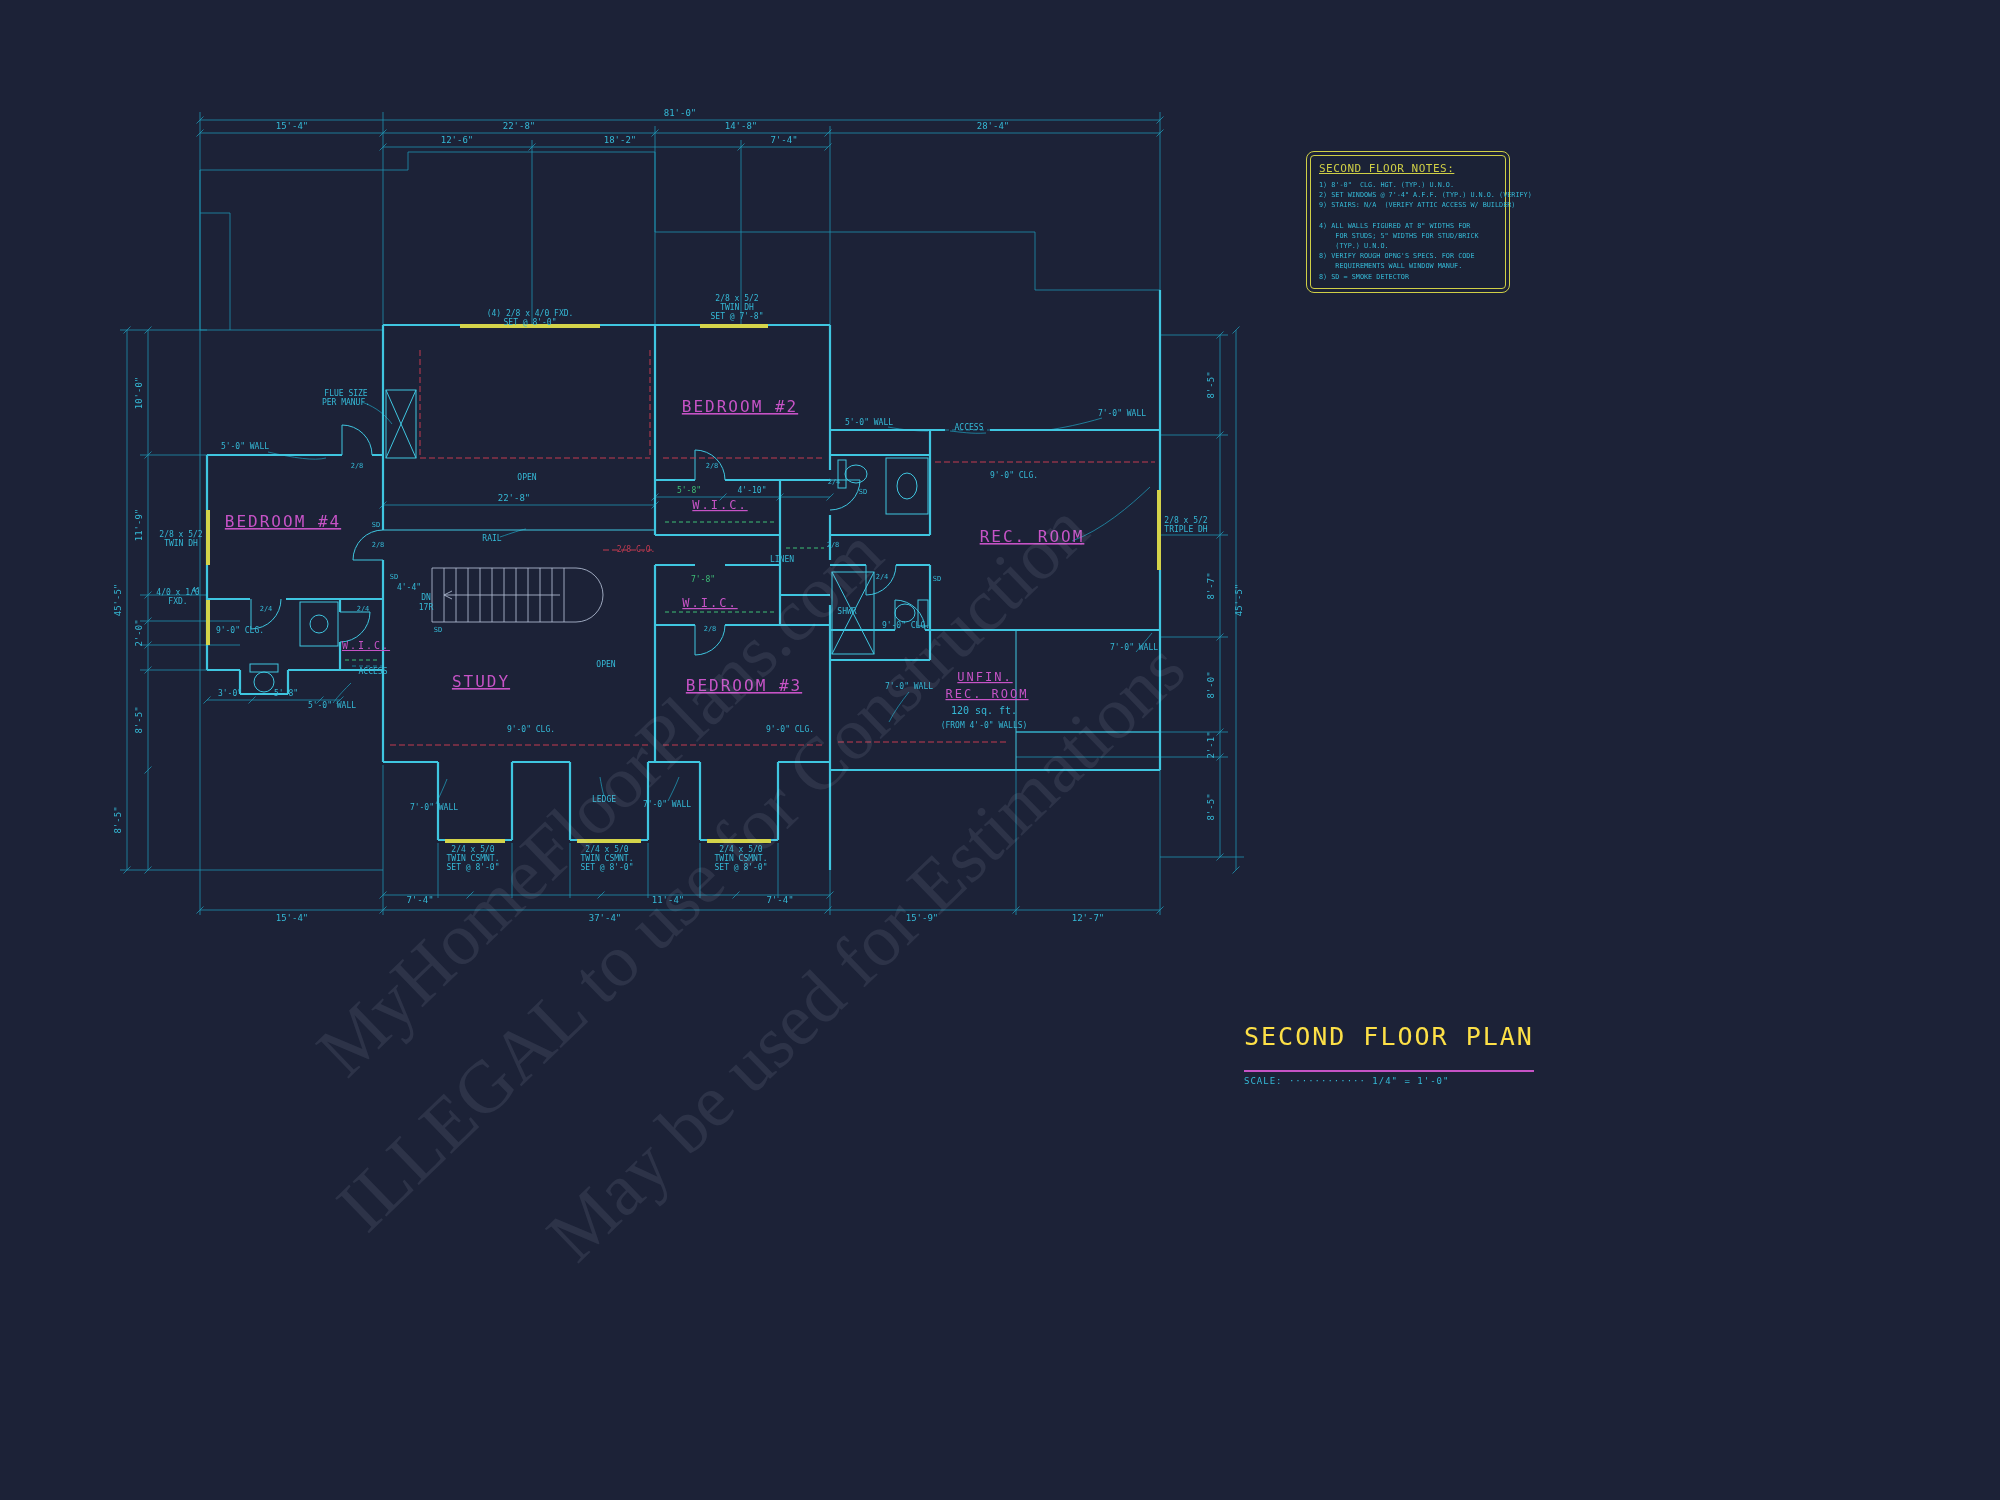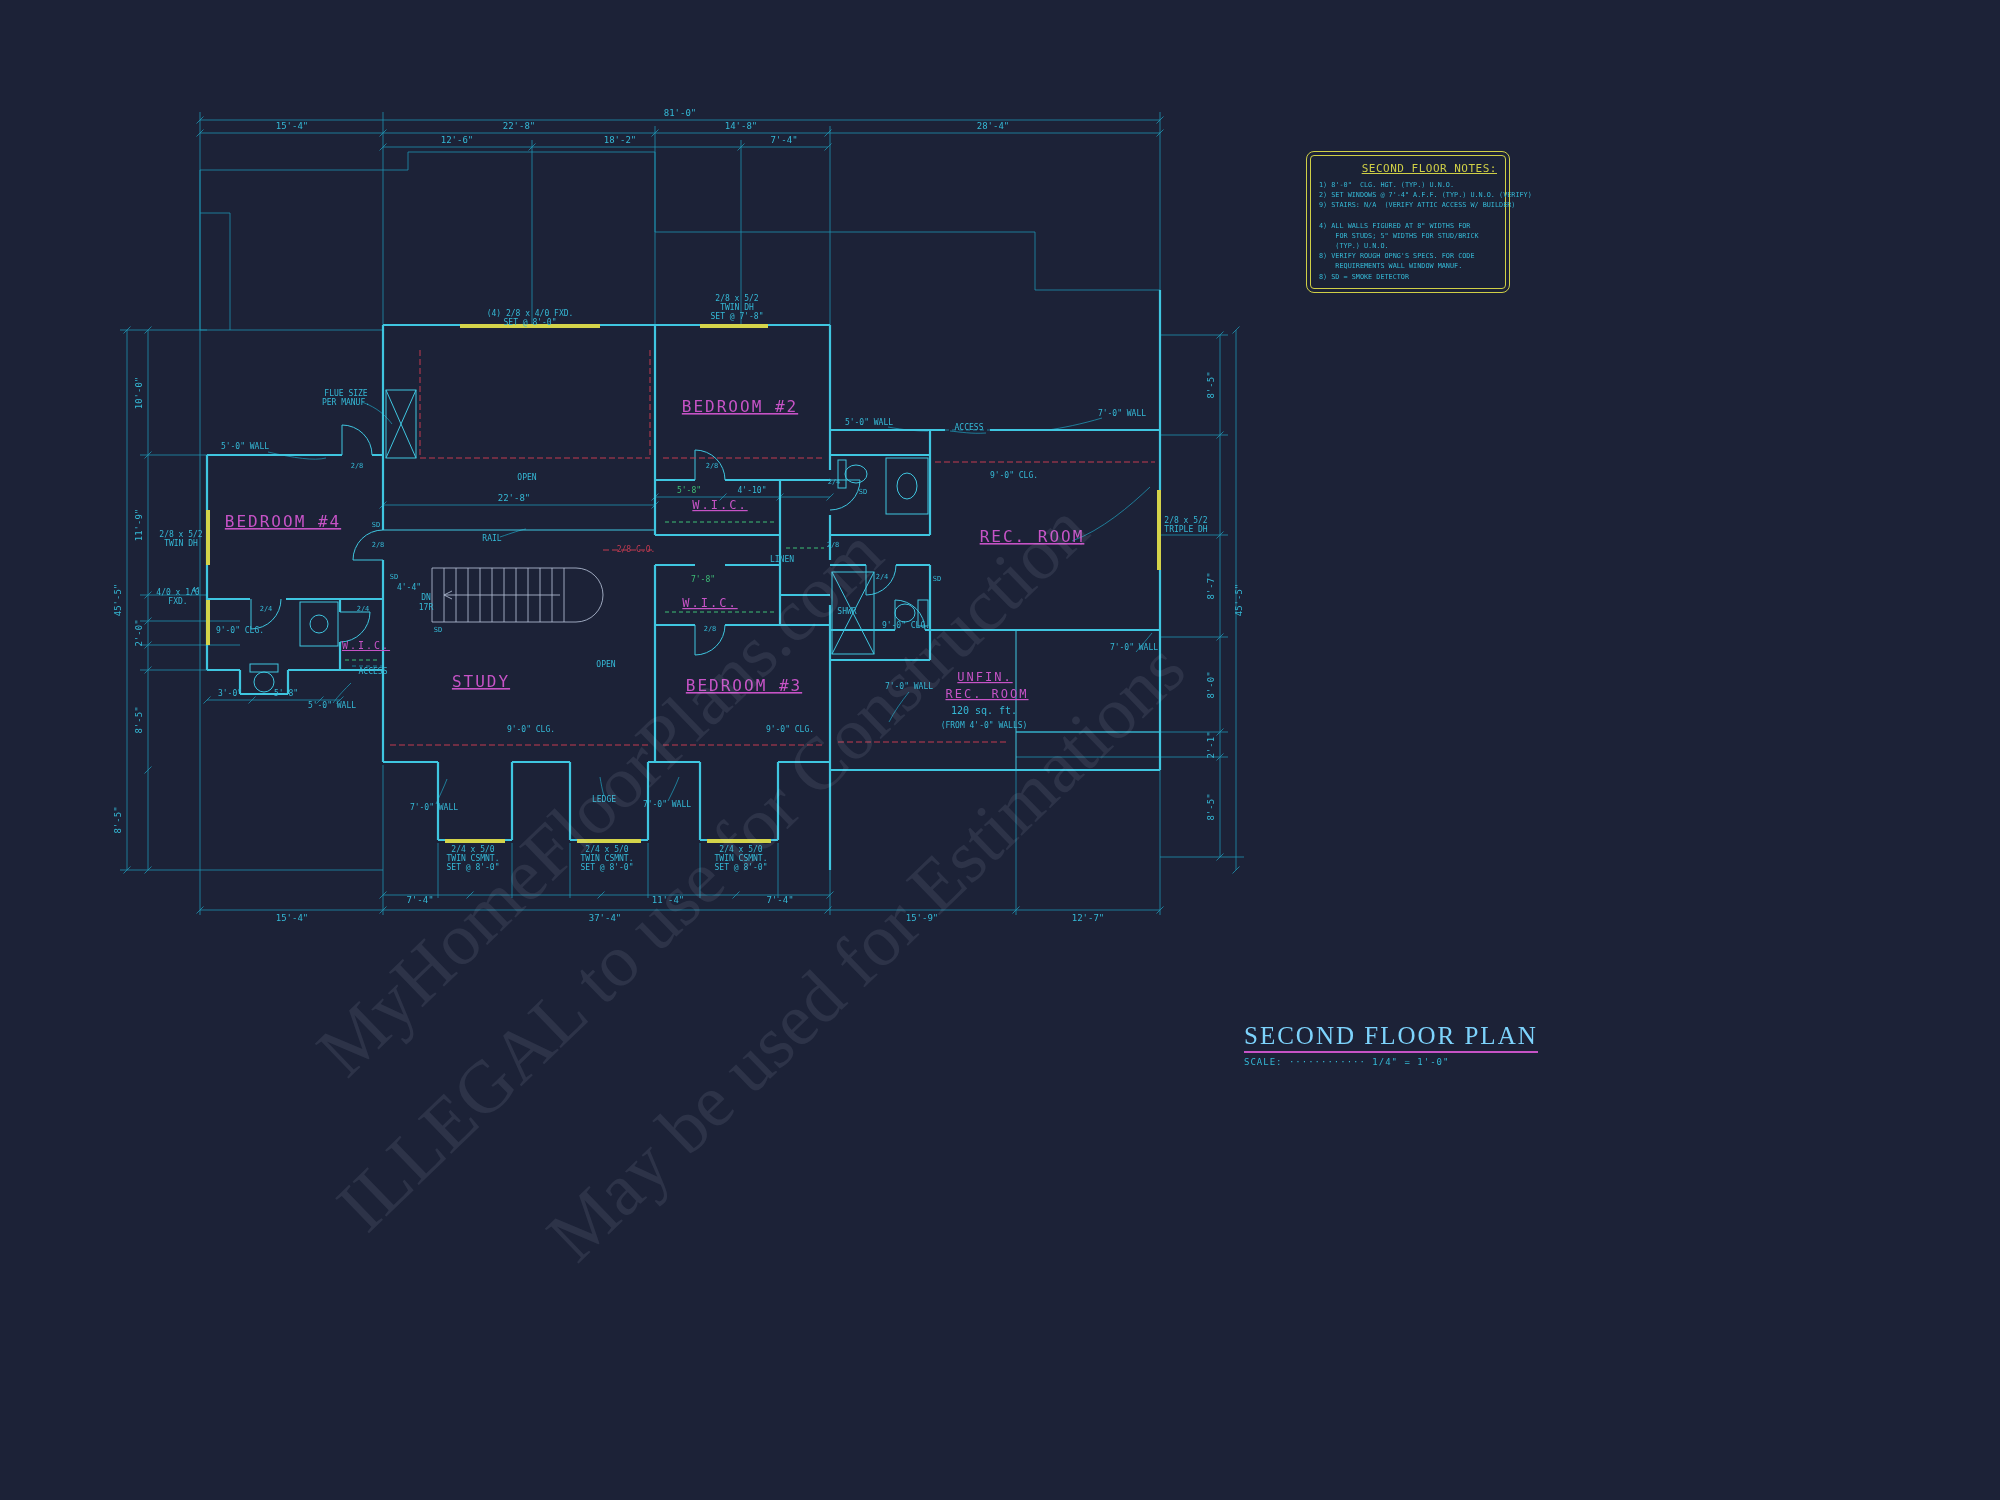--- a/index.html
+++ b/index.html
@@ -5,26 +5,26 @@
   html,body{margin:0;padding:0;background:#10152a;}
   .sheet{position:relative;width:2000px;height:1500px;background:#1c2237;overflow:hidden;
          font-family:"DejaVu Sans Mono","Liberation Mono",monospace;}
   svg{position:absolute;left:0;top:0;}
   svg text{font-family:"DejaVu Sans Mono","Liberation Mono",monospace;}
 
   .notes-box{position:absolute;left:1310px;top:155px;width:178px;
     border:1.5px solid #cfcf46;outline:1px solid #cfcf46;outline-offset:3px;border-radius:4px;
     padding:6px 8px;background:rgba(28,34,55,.55);}
   .notes-title{color:#cfcf46;font-size:11px;letter-spacing:.5px;text-decoration:underline;
-    margin-bottom:5px;white-space:nowrap;text-align:right;}
+    margin-bottom:5px;white-space:nowrap;}
   .notes-lines div{color:#35b9d6;font-size:6.8px;line-height:1.5;white-space:pre;min-height:10px;}
 
   .title-block{position:absolute;left:1244px;top:1022px;}
-  .plan-title{color:#7dd3fc;font-size:25px;letter-spacing:2px;border-bottom:2px solid #c653c6;
-    padding-bottom:1px;white-space:nowrap;font-family:Liberation Serif, serif;}
+  .plan-title{color:#fde047;font-size:25px;letter-spacing:2px;border-bottom:2px solid #c653c6;
+    padding-bottom:19px;white-space:nowrap;}
   .plan-scale{color:#35b9d6;font-size:9px;margin-top:4px;letter-spacing:1px;white-space:nowrap;}
 
   .wm{position:absolute;color:rgba(214,224,244,.095);font-family:"Liberation Serif","DejaVu Serif",serif;
     font-size:74px;white-space:nowrap;transform:rotate(-44deg);transform-origin:0 50%;pointer-events:none;}
   .wm0{left:330px;top:1020px;}
   .wm1{left:350px;top:1175px;}
   .wm2{left:560px;top:1205px;}
 </style>
 </head>
 <body>

